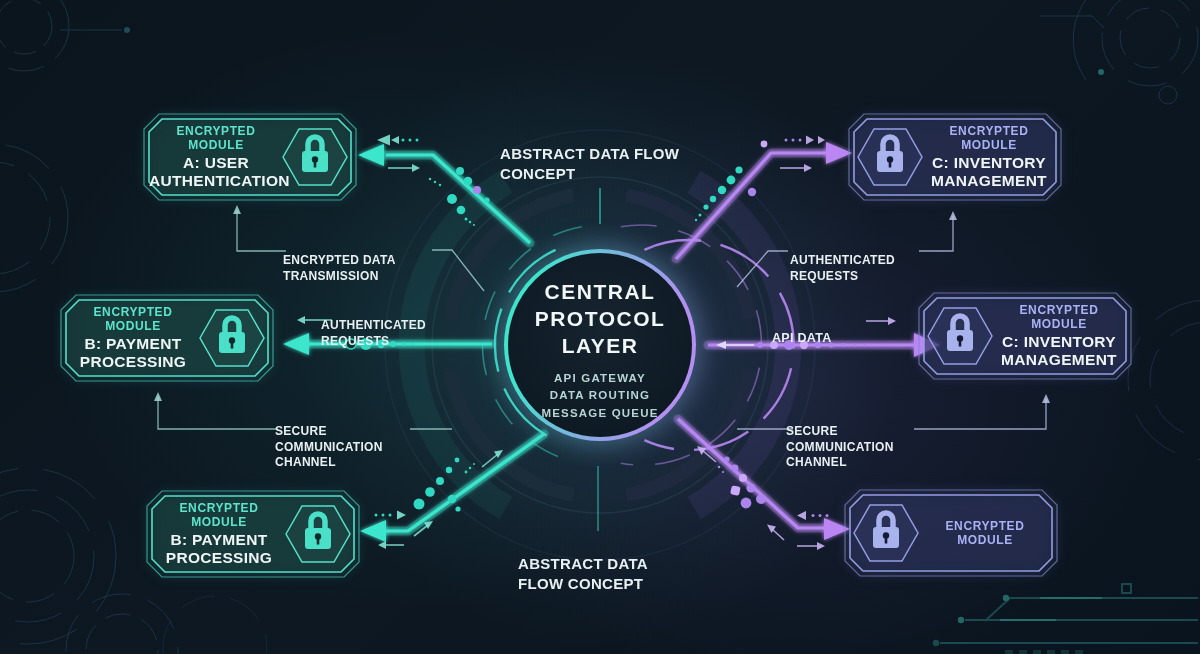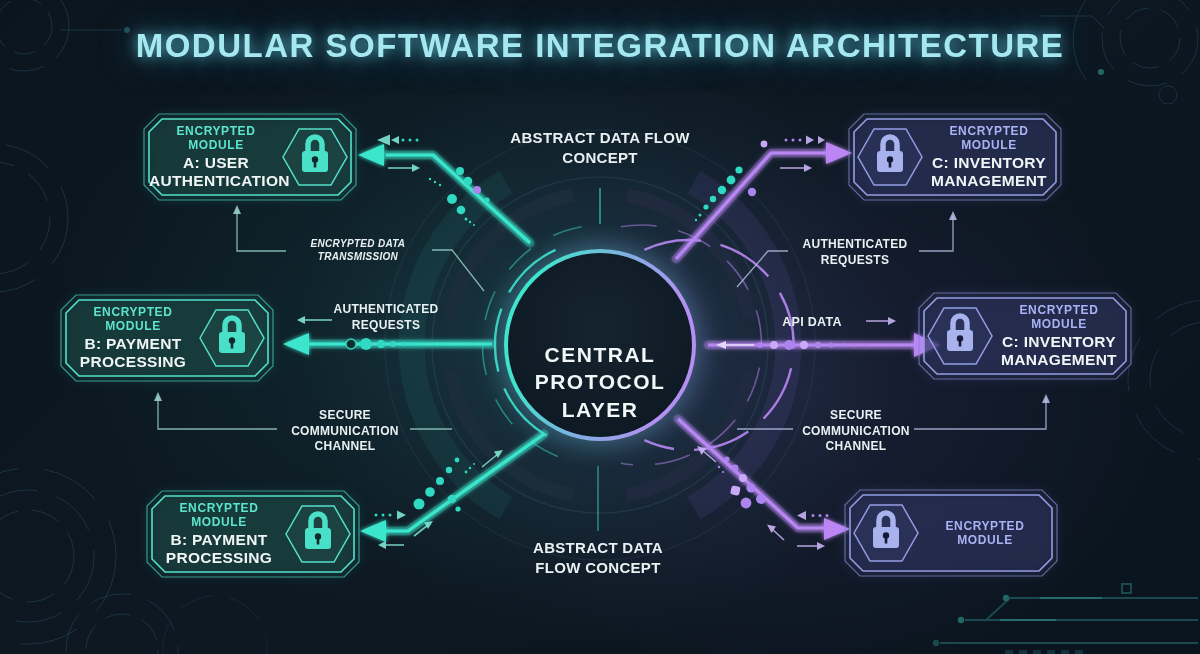--- a/index.html
+++ b/index.html
@@ -51,22 +51,22 @@
   .mod-badge{ font-size:12px; font-weight:bold; letter-spacing:.6px; }
   .teal .mod-badge{ color:#5ce4cd; }
   .lav  .mod-badge{ color:#a9b2f4; }
   .mod-name{ font-size:15.5px; font-weight:bold; color:#f0f5f6; line-height:1.15; letter-spacing:.3px; }
   .locksvg{ position:absolute; top:7px; }
   .lock-right .locksvg{ right:5px; }
   .lock-left  .locksvg{ left:5px; }
 
   
   .ann{
-    position:absolute; text-align:center; font-weight:bold; font-size:12.5px;
-    color:#e9f0f2; line-height:1.3; letter-spacing:.3px;
+    position:absolute; text-align:left; font-weight:bold; font-size:12.5px;
+    color:#e9f0f2; line-height:1.3; letter-spacing:.3px;margin-top:16px;
   }
 </style>
 </head>
 <body>
 
 <div class="stage">
 
   <svg class="layer" width="1200" height="654" viewBox="0 0 1200 654">
     <defs>
       <filter id="glow" x="-60%" y="-60%" width="220%" height="220%">
@@ -314,25 +314,29 @@
       <rect x="1122" y="584" width="9" height="9" class="cir"></rect>
       <rect x="1005" y="650" width="8" height="4" fill="#163a44"></rect>
         <rect x="1019" y="650" width="8" height="4" fill="#163a44"></rect>
       <rect x="1033" y="650" width="8" height="4" fill="#163a44"></rect>
         <rect x="1047" y="650" width="8" height="4" fill="#163a44"></rect>
       <rect x="1061" y="650" width="8" height="4" fill="#163a44"></rect>
         <rect x="1075" y="650" width="8" height="4" fill="#163a44"></rect>
     </g>
   </svg>
 
-  <div class="title">MODULAR SOFTWARE INTEGRATION ARCHITECTURE</div>
 
   <div class="hub">
     <div class="hub-inner">
       <div class="hub-title">CENTRAL PROTOCOL LAYER</div>
+      <div class="hub-sub">
+        <div>API GATEWAY</div>
+        <div>DATA ROUTING</div>
+        <div>MESSAGE QUEUE</div>
+      </div>
     </div>
   </div>
 
   <div class="module teal lock-right" style="left:143px; top:113px;">
     <svg class="frame" width="214" height="88" viewBox="0 0 214 88">
       <path d="M16 1 H198 L213 16 V72 L198 87 H16 L1 72 V16 Z" fill="none" stroke="#49cdb9" stroke-width="1.2" opacity=".7"></path>
       <path d="M19 6 H195 L208 19 V69 L195 82 H19 L6 69 V19 Z" fill="rgba(26,58,57,.55)" stroke="#55e0ca" stroke-width="1.6"></path>
     </svg>
     <div class="mod-txt">
       <div class="mod-badge">ENCRYPTED MODULE</div>
@@ -431,20 +435,20 @@
       <polygon points="5,37 21,9 53,9 69,37 53,65 21,65" fill="rgba(60,66,120,.25)" stroke="#939ee4" stroke-width="1.5"></polygon>
       <path d="M30 33 V24 A7 7 0 0 1 44 24 V33" fill="none" stroke="#a8b2ec" stroke-width="5.5"></path>
       <rect x="24" y="31" width="26" height="21" rx="3" fill="#a8b2ec"></rect>
       <circle cx="37" cy="39.5" r="3.2" fill="#151b36"></circle>
         <rect x="35.7" y="41" width="2.6" height="6.5" fill="#151b36"></rect>
     </svg>
   </div>
 
   <div class="ann" style="left:500px; top:128px; width:200px; font-size:15px;">ABSTRACT DATA FLOW CONCEPT</div>
   <div class="ann" style="left:518px; top:538px; width:160px; font-size:15px;">ABSTRACT DATA FLOW CONCEPT</div>
-  <div class="ann" style="left:283px; top:237px; width:150px; font-size:10px;font-style:italic;">ENCRYPTED DATA TRANSMISSION</div>
+  <div class="ann" style="left:283px; top:237px; width:150px; font-size:12px;">ENCRYPTED DATA TRANSMISSION</div>
   <div class="ann" style="left:321px; top:302px; width:130px; font-size:12px;">AUTHENTICATED REQUESTS</div>
   <div class="ann" style="left:275px; top:408px; width:140px; font-size:12px;">SECURE COMMUNICATION CHANNEL</div>
   <div class="ann" style="left:790px; top:237px; width:130px; font-size:12px;">AUTHENTICATED REQUESTS</div>
   <div class="ann" style="left:772px; top:314px; width:80px; font-size:12.5px;">API DATA</div>
   <div class="ann" style="left:786px; top:408px; width:140px; font-size:12px;">SECURE COMMUNICATION CHANNEL</div>
 
 </div>
 
 </body></html>

